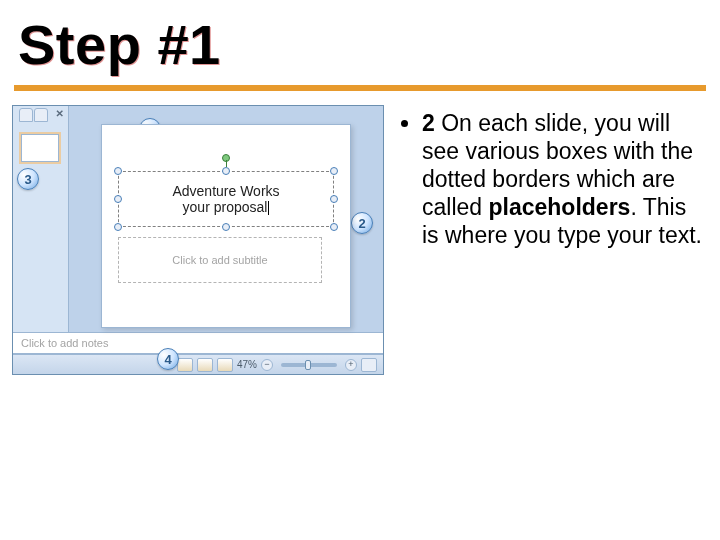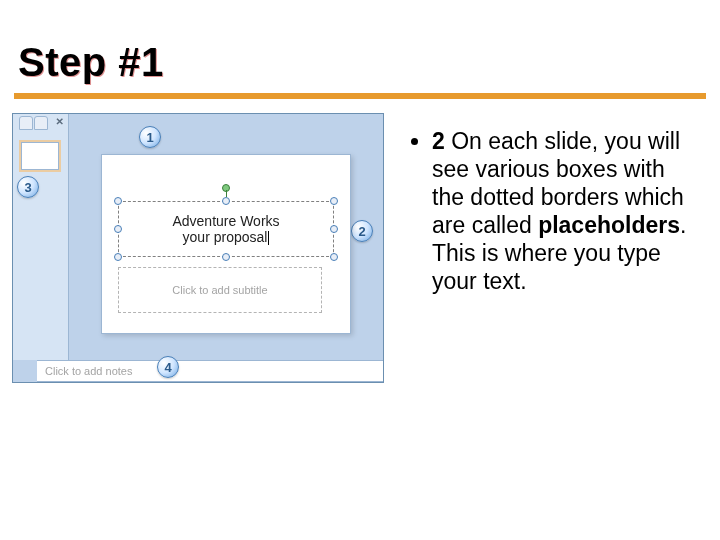--- a/index.html
+++ b/index.html
@@ -5,28 +5,27 @@
   * { box-sizing: border-box; }
   body {
     margin: 0;
     width: 720px;
     height: 540px;
     background: #fff;
     font-family: Arial, sans-serif;
     overflow: hidden;
   }
   .slide-heading {
-    font-size: 40px;
+    font-size: 56px;
     font-weight: 900;
     font-family: Arial, sans-serif;
     color: #000;
-    padding: 24px 10px 6px 18px;
+    padding: 12px 10px 6px 18px;
     text-shadow: 1px 1px 0 rgba(200,60,60,0.55);
     letter-spacing: 0.5px;
-    margin-top: 16px;
   }
   .heading-rule {
     height: 6px;
     background: #e79a2d;
     margin: 2px 14px 14px 14px;
   }
   .content-row {
     display: flex;
     padding: 0 12px;
     gap: 14px;
@@ -101,21 +100,21 @@
   .editor-pane {
     flex: 1;
     position: relative;
     background: #bed2ea;
     display: flex;
     justify-content: center;
     align-items: center;
   }
   .canvas {
     width: 250px;
-    height: 180px;
+    height: 204px;
     background: #fff;
     border: 1px solid #9cb6d3;
     position: relative;
     box-shadow: 2px 2px 5px rgba(0,0,0,0.15);
     margin-top: 14px;
   }
   
   .title-box {
     position: absolute;
     top: 46px; left: 16px; right: 16px;
@@ -181,21 +180,20 @@
   .notes-bar {
     height: 22px;
     background: #fff;
     border-top: 1px solid #9cb6d3;
     border-bottom: 1px solid #9cb6d3;
     color: #a4a4a4;
     font-size: 11px;
     padding-left: 8px;
     display: flex;
     align-items: center;
-    margin-left: 24px;
   }
   .status-bar {
     height: 20px;
     background: linear-gradient(#dbe6f4, #c4d5ea);
     border-top: 1px solid #9cb6d3;
     display: flex;
     align-items: center;
     justify-content: flex-end;
     gap: 4px;
     padding: 0 6px;
@@ -239,21 +237,21 @@
     border: 1px solid #9cb6d3;
     background: #e8eef7;
     border-radius: 2px;
   }
   
   .bullet-col {
     flex: 1;
     padding-top: 4px;
   }
   .bullet-col ul {
-    margin: 10px;
+    margin: 0;
     padding-left: 24px;
   }
   .bullet-col li {
     font-size: 23px;
     line-height: 1.22;
     font-family: Arial, sans-serif;
     color: #000;
   }
   .bullet-col li b.lead { font-weight: 700; }
 </style>
@@ -307,20 +305,32 @@
 
         </div>
       </div>
     </div>
 
     <div class="notes-bar">
       <span>Click to add notes</span>
     </div>
     <div class="callout c4">4</div>
 
+    <div class="status-bar">
+      <div class="view-btn"></div>
+      <div class="view-btn"></div>
+      <div class="view-btn"></div>
+      <span>47%</span>
+      <div class="zoom-btn">−</div>
+      <div class="zoom-track">
+        <div class="zoom-thumb"></div>
+      </div>
+      <div class="zoom-btn">+</div>
+      <div class="fit-btn"></div>
+    </div>
   </div>
 
   <div class="bullet-col">
     <ul>
       <li>
         <b class="lead">2</b><span> On each slide, you will see various boxes with the dotted borders which are called </span><b>placeholders</b><span>. This is where you type your text.</span>
       </li>
     </ul>
   </div>
 

